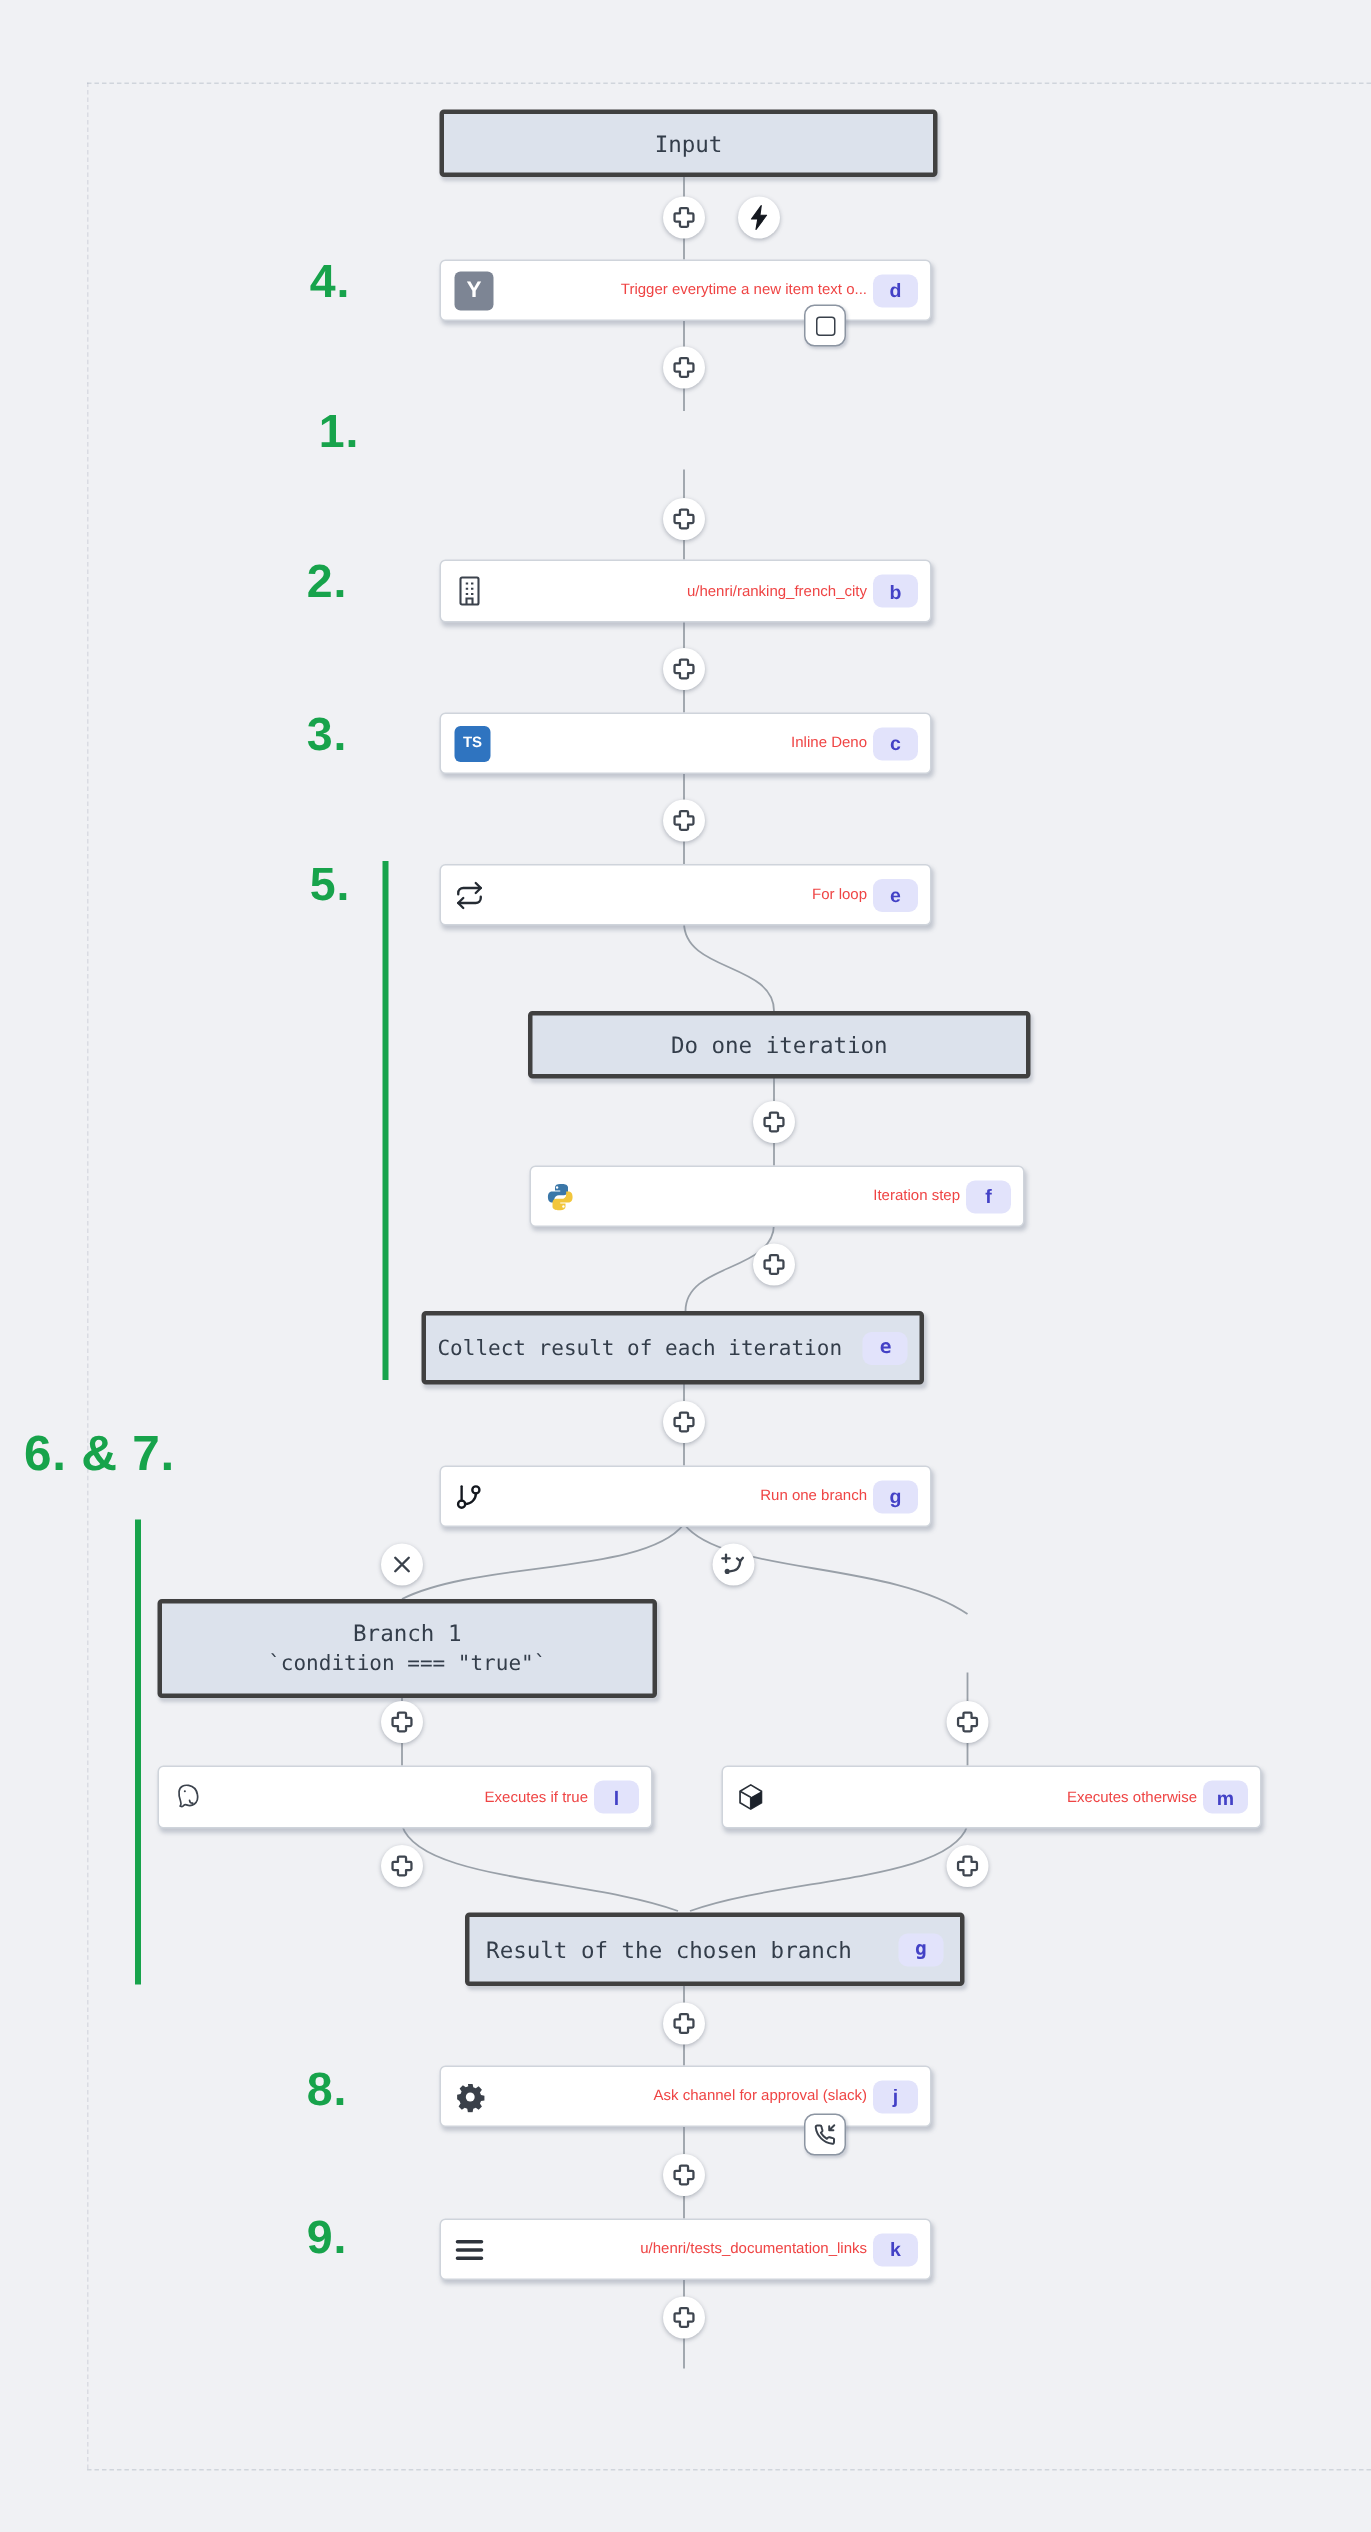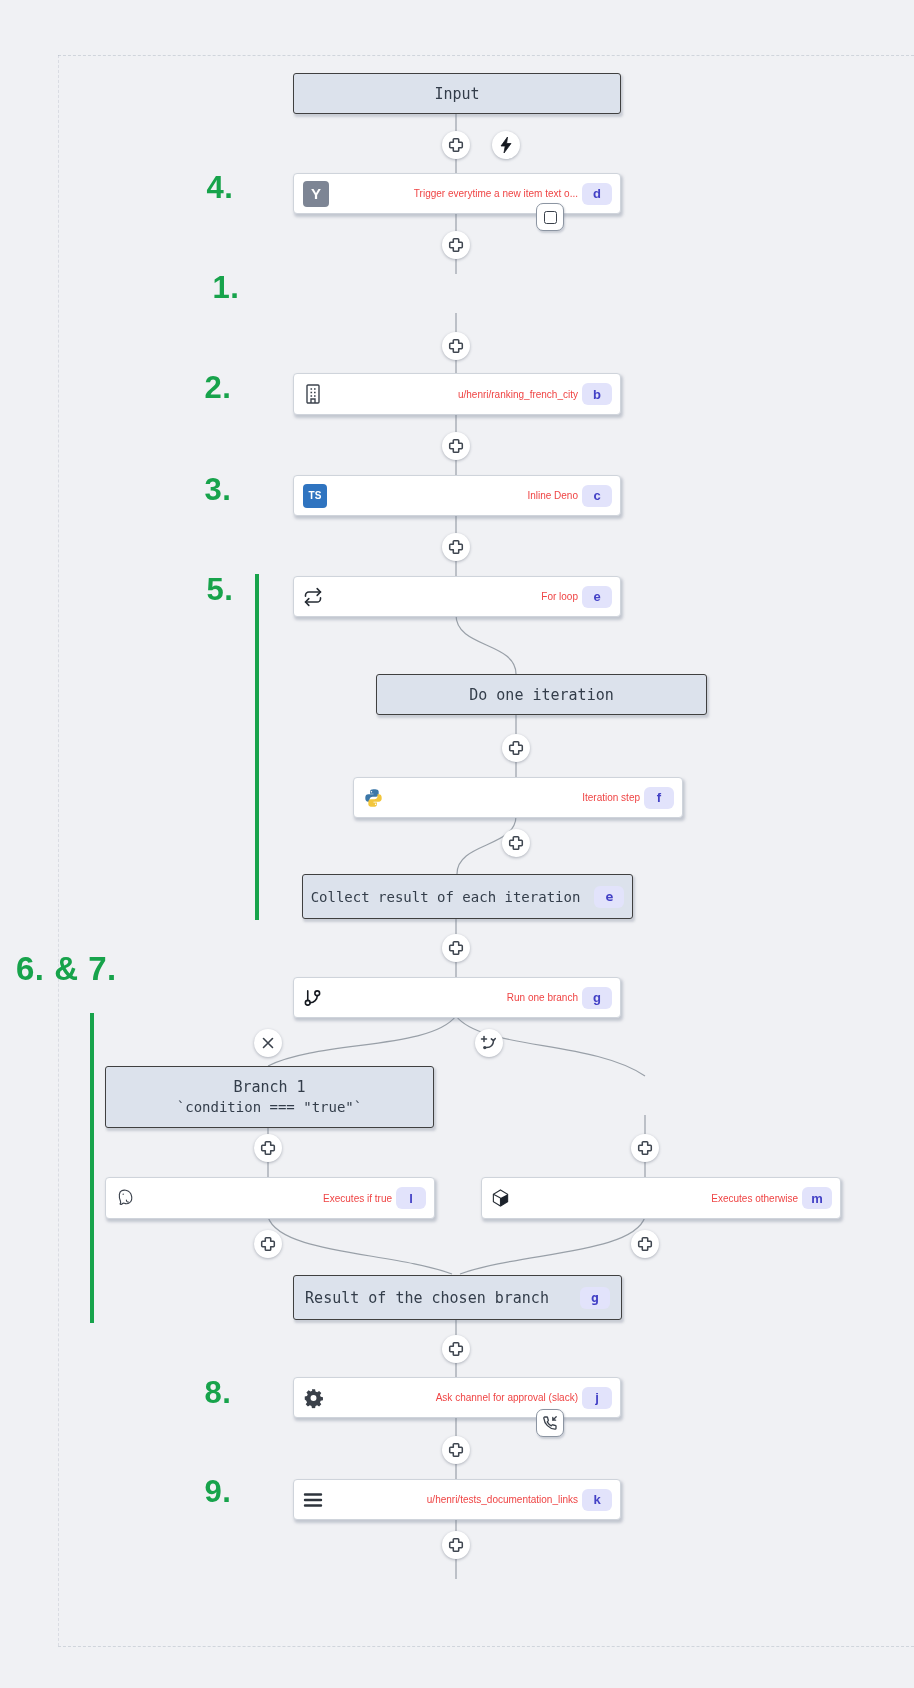--- a/index.html
+++ b/index.html
@@ -16,21 +16,21 @@
   .node{position:absolute;background:#fff;border:1px solid #cfd4db;border-radius:4px;
         box-shadow:1.5px 2.5px 3px rgba(110,120,140,.35);z-index:2;display:flex;align-items:center;}
   .node .icon{position:absolute;left:9px;top:50%;transform:translateY(-50%);display:flex;align-items:center;}
   .node .lbl{width:100%;text-align:right;font-size:10px;color:#ef4444;padding:0 42px;box-sizing:border-box;
              white-space:nowrap;overflow:hidden;}
   .node .badge{position:absolute;right:8px;top:50%;transform:translateY(-50%);}
 
   .badge{min-width:30px;height:22px;border-radius:6px;background:#e2e3fb;color:#4341c6;
          display:flex;align-items:center;justify-content:center;font-weight:bold;font-size:13px;z-index:2;}
 
-  .gbox{position:absolute;background:#dce2ec;border:1px solid #404040;border-radius:3px;
+  .gbox{position:absolute;background:#dce2ec;border:3px solid #404040;border-radius:3px;
         box-shadow:1.5px 2.5px 2.5px rgba(110,120,140,.3);z-index:2;
         display:flex;align-items:center;justify-content:center;gap:14px;
         font-family:"DejaVu Sans Mono","Liberation Mono",monospace;font-size:15px;color:#333d4a;}
   .gbox.white{background:#fff;border-color:#aab1bc;}
   .gbox .stack{display:flex;flex-direction:column;align-items:center;line-height:20px;}
   .gbox .stack .sub{font-size:14px;}
 
   .pcircle{position:absolute;width:28px;height:28px;border-radius:50%;background:#fff;z-index:3;
            box-shadow:0 1px 3px rgba(90,100,115,.45);display:flex;align-items:center;justify-content:center;}
 
@@ -160,21 +160,21 @@
           <path d="m17 2 4 4-4 4"></path>
           <path d="M3 11v-1a4 4 0 0 1 4-4h14"></path>
           <path d="m7 22-4-4 4-4"></path>
           <path d="M21 13v1a4 4 0 0 1-4 4H3"></path>
         </svg>
     </span>
     <span class="lbl">For loop</span>
     <span class="badge">e</span>
   </div>
 
-  <div class="gbox" style="left:352px;top:674px;width:329px;height:39px;margin-left:24px;">
+  <div class="gbox" style="left:352px;top:674px;width:329px;height:39px;">
     <span>Do one iteration</span>
   </div>
 
   <div class="pcircle" style="left:502px;top:734px;">
     <svg width="18" height="18" viewBox="0 0 20 20" fill="#fff" stroke="#3f4650" stroke-width="1.7" stroke-linejoin="round">
         <path d="M8 3h4a1 1 0 0 1 1 1v3h3a1 1 0 0 1 1 1v4a1 1 0 0 1-1 1h-3v3a1 1 0 0 1-1 1H8a1 1 0 0 1-1-1v-3H4a1 1 0 0 1-1-1V8a1 1 0 0 1 1-1h3V4a1 1 0 0 1 1-1z"></path>
       </svg>
   </div>
 
   <div class="node" style="left:353px;top:777px;width:328px;height:39px;">
@@ -189,21 +189,21 @@
     <span class="lbl">Iteration step</span>
     <span class="badge">f</span>
   </div>
 
   <div class="pcircle" style="left:502px;top:829px;">
     <svg width="18" height="18" viewBox="0 0 20 20" fill="#fff" stroke="#3f4650" stroke-width="1.7" stroke-linejoin="round">
         <path d="M8 3h4a1 1 0 0 1 1 1v3h3a1 1 0 0 1 1 1v4a1 1 0 0 1-1 1h-3v3a1 1 0 0 1-1 1H8a1 1 0 0 1-1-1v-3H4a1 1 0 0 1-1-1V8a1 1 0 0 1 1-1h3V4a1 1 0 0 1 1-1z"></path>
       </svg>
   </div>
 
-  <div class="gbox" style="left:302px;top:874px;width:329px;height:43px;font-size:14px;">
+  <div class="gbox" style="left:281px;top:874px;width:329px;height:43px;font-size:14px;">
     <span>Collect result of each iteration</span>
     <span class="badge">e</span>
   </div>
 
   <div class="pcircle" style="left:442px;top:934px;">
     <svg width="18" height="18" viewBox="0 0 20 20" fill="#fff" stroke="#3f4650" stroke-width="1.7" stroke-linejoin="round">
         <path d="M8 3h4a1 1 0 0 1 1 1v3h3a1 1 0 0 1 1 1v4a1 1 0 0 1-1 1h-3v3a1 1 0 0 1-1 1H8a1 1 0 0 1-1-1v-3H4a1 1 0 0 1-1-1V8a1 1 0 0 1 1-1h3V4a1 1 0 0 1 1-1z"></path>
       </svg>
   </div>
 
@@ -282,21 +282,21 @@
     <svg width="18" height="18" viewBox="0 0 20 20" fill="#fff" stroke="#3f4650" stroke-width="1.7" stroke-linejoin="round">
         <path d="M8 3h4a1 1 0 0 1 1 1v3h3a1 1 0 0 1 1 1v4a1 1 0 0 1-1 1h-3v3a1 1 0 0 1-1 1H8a1 1 0 0 1-1-1v-3H4a1 1 0 0 1-1-1V8a1 1 0 0 1 1-1h3V4a1 1 0 0 1 1-1z"></path>
       </svg>
   </div>
   <div class="pcircle" style="left:631px;top:1230px;">
     <svg width="18" height="18" viewBox="0 0 20 20" fill="#fff" stroke="#3f4650" stroke-width="1.7" stroke-linejoin="round">
         <path d="M8 3h4a1 1 0 0 1 1 1v3h3a1 1 0 0 1 1 1v4a1 1 0 0 1-1 1h-3v3a1 1 0 0 1-1 1H8a1 1 0 0 1-1-1v-3H4a1 1 0 0 1-1-1V8a1 1 0 0 1 1-1h3V4a1 1 0 0 1 1-1z"></path>
       </svg>
   </div>
 
-  <div class="gbox" style="left:293px;top:1275px;width:327px;height:43px;font-size:15px;gap:31px;">
+  <div class="gbox" style="left:310px;top:1275px;width:327px;height:43px;font-size:15px;gap:31px;">
     <span>Result of the chosen branch</span>
     <span class="badge">g</span>
   </div>
 
   <div class="pcircle" style="left:442px;top:1335px;">
     <svg width="18" height="18" viewBox="0 0 20 20" fill="#fff" stroke="#3f4650" stroke-width="1.7" stroke-linejoin="round">
         <path d="M8 3h4a1 1 0 0 1 1 1v3h3a1 1 0 0 1 1 1v4a1 1 0 0 1-1 1h-3v3a1 1 0 0 1-1 1H8a1 1 0 0 1-1-1v-3H4a1 1 0 0 1-1-1V8a1 1 0 0 1 1-1h3V4a1 1 0 0 1 1-1z"></path>
       </svg>
   </div>
 

